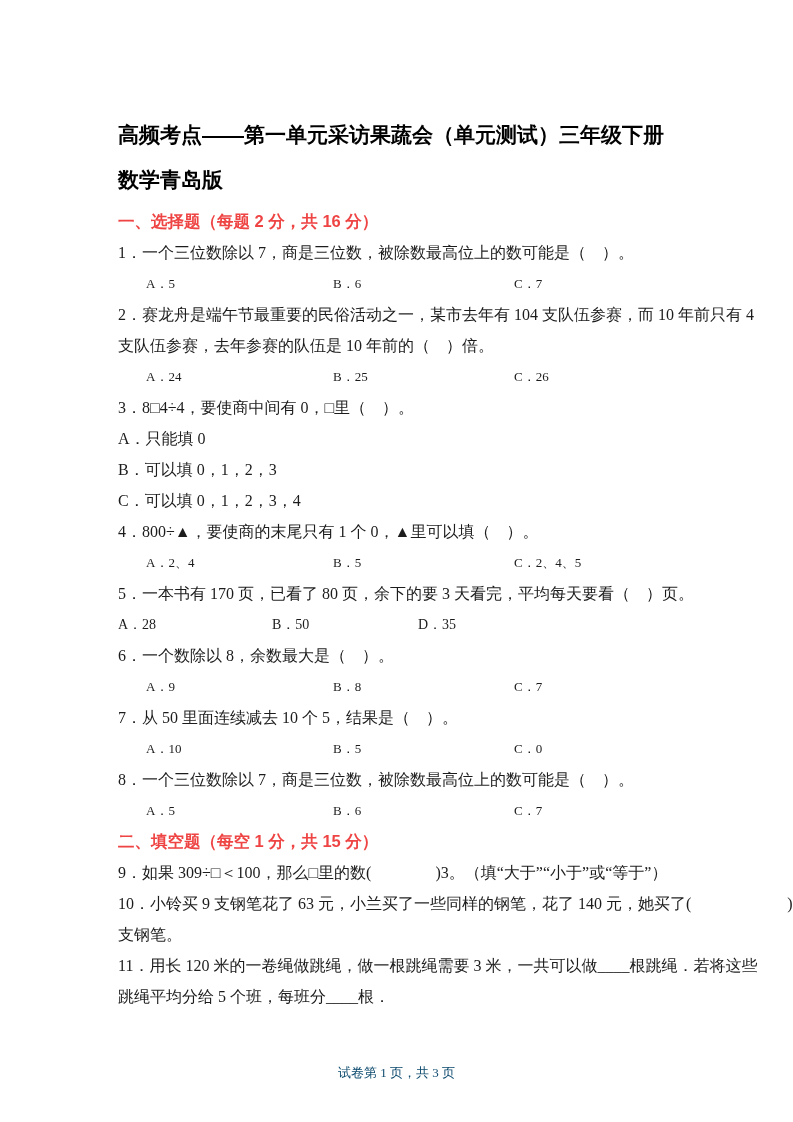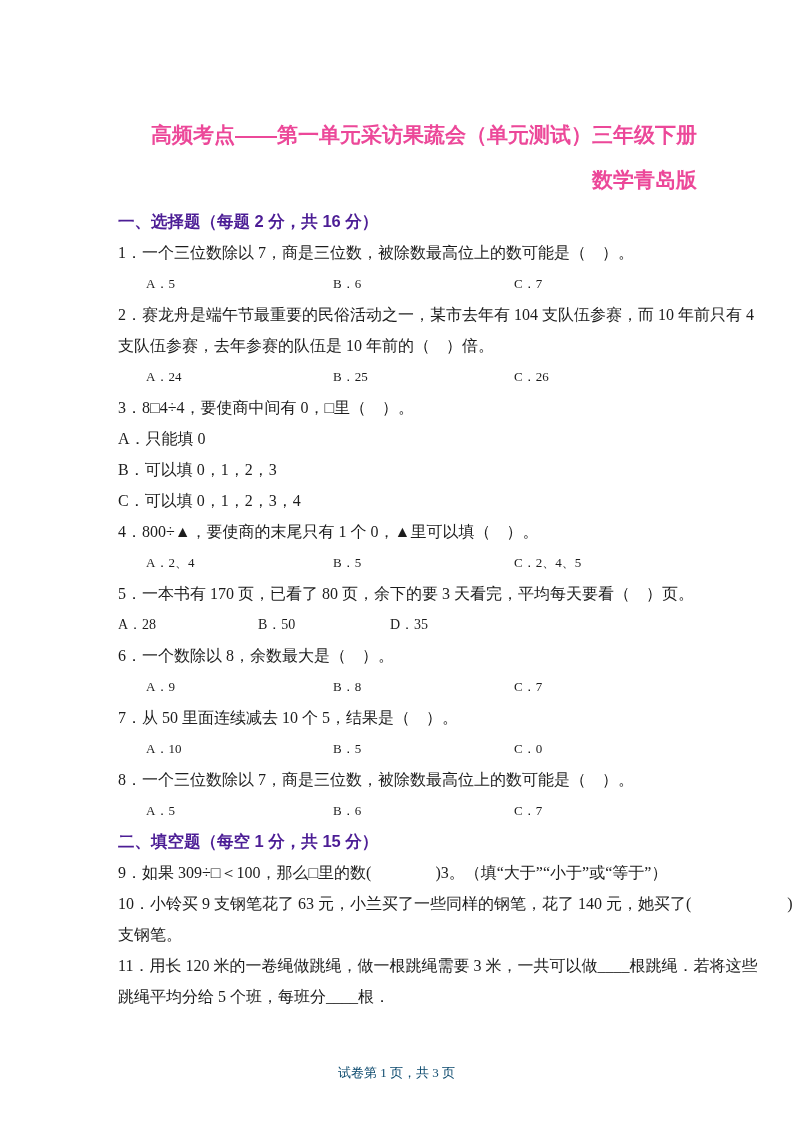--- a/index.html
+++ b/index.html
@@ -17,49 +17,50 @@
     overflow: hidden;
   }
   .content {
     padding: 0 96px 0 118px;
   }
   .title {
     margin: 112px 0 4px 0;
     font-family: "Liberation Sans", "DejaVu Sans", sans-serif;
     font-size: 21px;
     font-weight: 700;
-    text-align: right;
+    text-align: left;
     line-height: 45px;
-    color: #ec4899;
+    color: #000000;
   }
   .sec-heading {
     font-family: "Liberation Sans", "DejaVu Sans", sans-serif;
     font-size: 16.5px;
     font-weight: 700;
     line-height: 31px;
     white-space: pre;
-    color: #4c1d95;
+    color: #ef4444;
   }
   .line {
     font-size: 16px;
     line-height: 31px;
     white-space: pre;
   }
   .opts3 {
     display: grid;
     grid-template-columns: 187px 181px 1fr;
     font-size: 13px;
     line-height: 31px;
     margin-left: 28px;
   }
   .opts4 {
     display: grid;
     grid-template-columns: 140px 132px 133px 1fr;
     font-size: 14px;
     line-height: 31px;
+    gap: 14px;
   }
   .opts3 span, .opts4 span {
     white-space: pre;
   }
   .footer {
     position: absolute;
     left: 0;
     top: 1063px;
     width: 100%;
     text-align: center;

